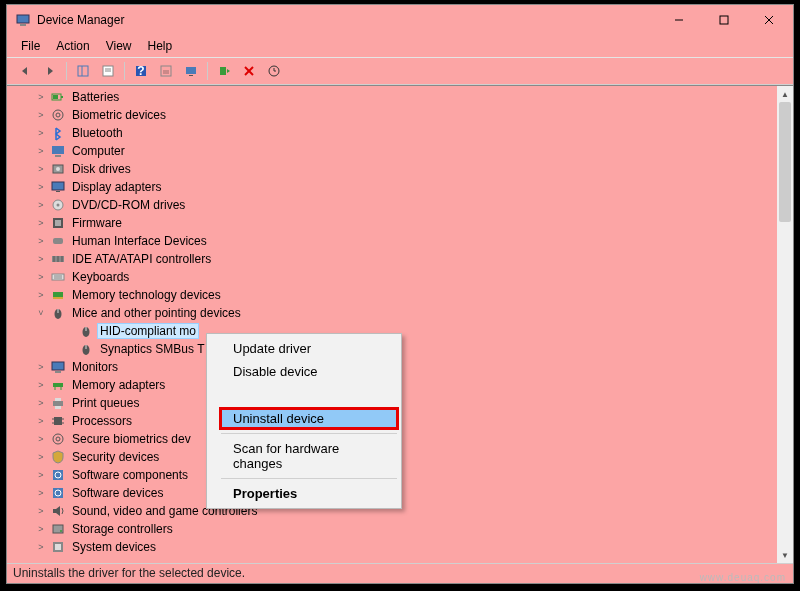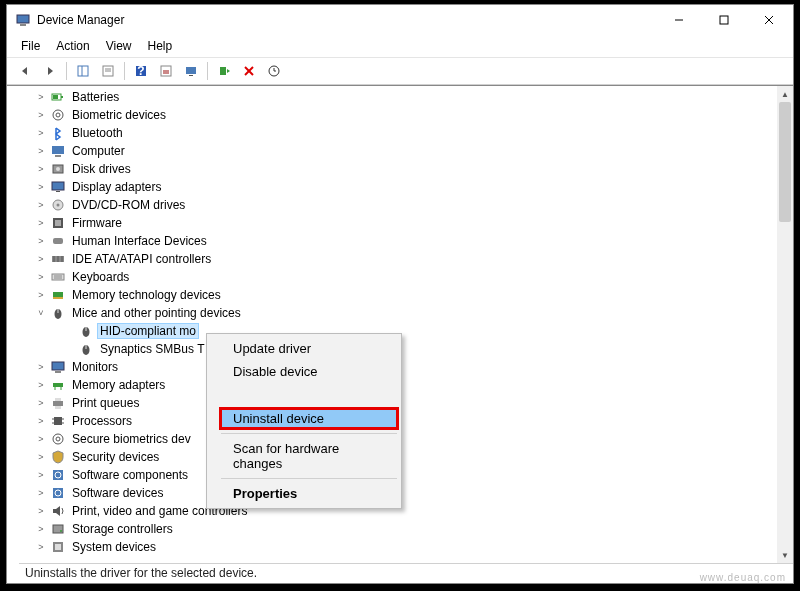--- a/index.html
+++ b/index.html
@@ -1,17 +1,17 @@
 <!DOCTYPE html>
 <html><head>
 <meta charset="utf-8">
 <style>
 * { box-sizing: border-box; margin: 0; padding: 0; font-family: "Segoe UI", Tahoma, sans-serif; font-size: 12px; }
 body { background: #000; width: 800px; height: 591px; overflow: hidden; position: relative; }
-.window { position: absolute; top: 4px; left: 6px; width: 788px; height: 580px; background: #ffffff; border: 1px solid #888; display: flex; flex-direction: column; }
+.window { position: absolute; top: 4px; left: 6px; width: 788px; height: 580px; background: #fca5a5; border: 1px solid #888; display: flex; flex-direction: column; }
 
 
 .titlebar { display: flex; align-items: center; height: 30px; padding: 0 2px; }
 .titlebar .ico { width: 16px; height: 16px; margin: 0 6px; display: inline-flex; align-items: center; justify-content: center; }
 .titlebar .title { flex: 1; font-size: 12px; }
 .win-btns { display: flex; }
 .win-btn { width: 45px; height: 28px; display: flex; align-items: center; justify-content: center; }
 .win-btn svg { width: 10px; height: 10px; }
 
 
@@ -41,21 +41,21 @@
 .depth2 { padding-left: 56px; text-align: center; }
 
 
 .ctxmenu { position: absolute; background: #f2f2f2; border: 1px solid #bcbcbc; box-shadow: 3px 3px 4px rgba(0,0,0,0.25); padding: 3px 2px; }
 .ctxmenu .item { padding: 4px 30px 4px 14px; font-size: 13px; }
 .ctxmenu .item.hl { background: #91c9f7; border: 3px solid #e60000; padding: 1px 27px 1px 11px; margin-top: 24px; }
 .ctxmenu .sep { height: 1px; background: #d0d0d0; margin: 3px 2px; }
 .ctxmenu .item.bold { font-weight: bold; }
 
 
-.statusbar { height: 20px; border-top: 1px solid #d0d0d0; padding: 2px 6px; font-size: 12px; color: #222; margin-left: 12px; }
+.statusbar { height: 20px; border-top: 1px solid #d0d0d0; padding: 2px 6px; font-size: 12px; color: #222; }
 
 .watermark { position: absolute; bottom: 8px; right: 14px; color: #bbb; font-size: 10px; letter-spacing: 1px; }
 </style>
 </head>
 <body>
 
 <div class="window">
 
   <div class="titlebar">
     <span class="ico">
@@ -396,21 +396,21 @@
           <span class="lbl">Software devices</span>
         </div>
         <div class="node depth1">
           <span class="exp">&gt;</span>
           <span class="ico16">
             <svg width="16" height="16" viewBox="0 0 16 16">
               <path d="M3 6 L6 6 L10 3 L10 13 L6 10 L3 10 Z" fill="#555"></path>
               <path d="M12 5 Q14 8 12 11" stroke="#555" fill="none"></path>
             </svg>
           </span>
-          <span class="lbl">Print, video and game controllers</span>
+          <span class="lbl">Sound, video and game controllers</span>
         </div>
         <div class="node depth1">
           <span class="exp">&gt;</span>
           <span class="ico16">
             <svg width="16" height="16" viewBox="0 0 16 16">
               <rect x="3" y="4" width="10" height="8" fill="#999" stroke="#555"></rect>
               <circle cx="11" cy="10" r="1" fill="#3a9b3a"></circle>
             </svg>
           </span>
           <span class="lbl">Storage controllers</span>

